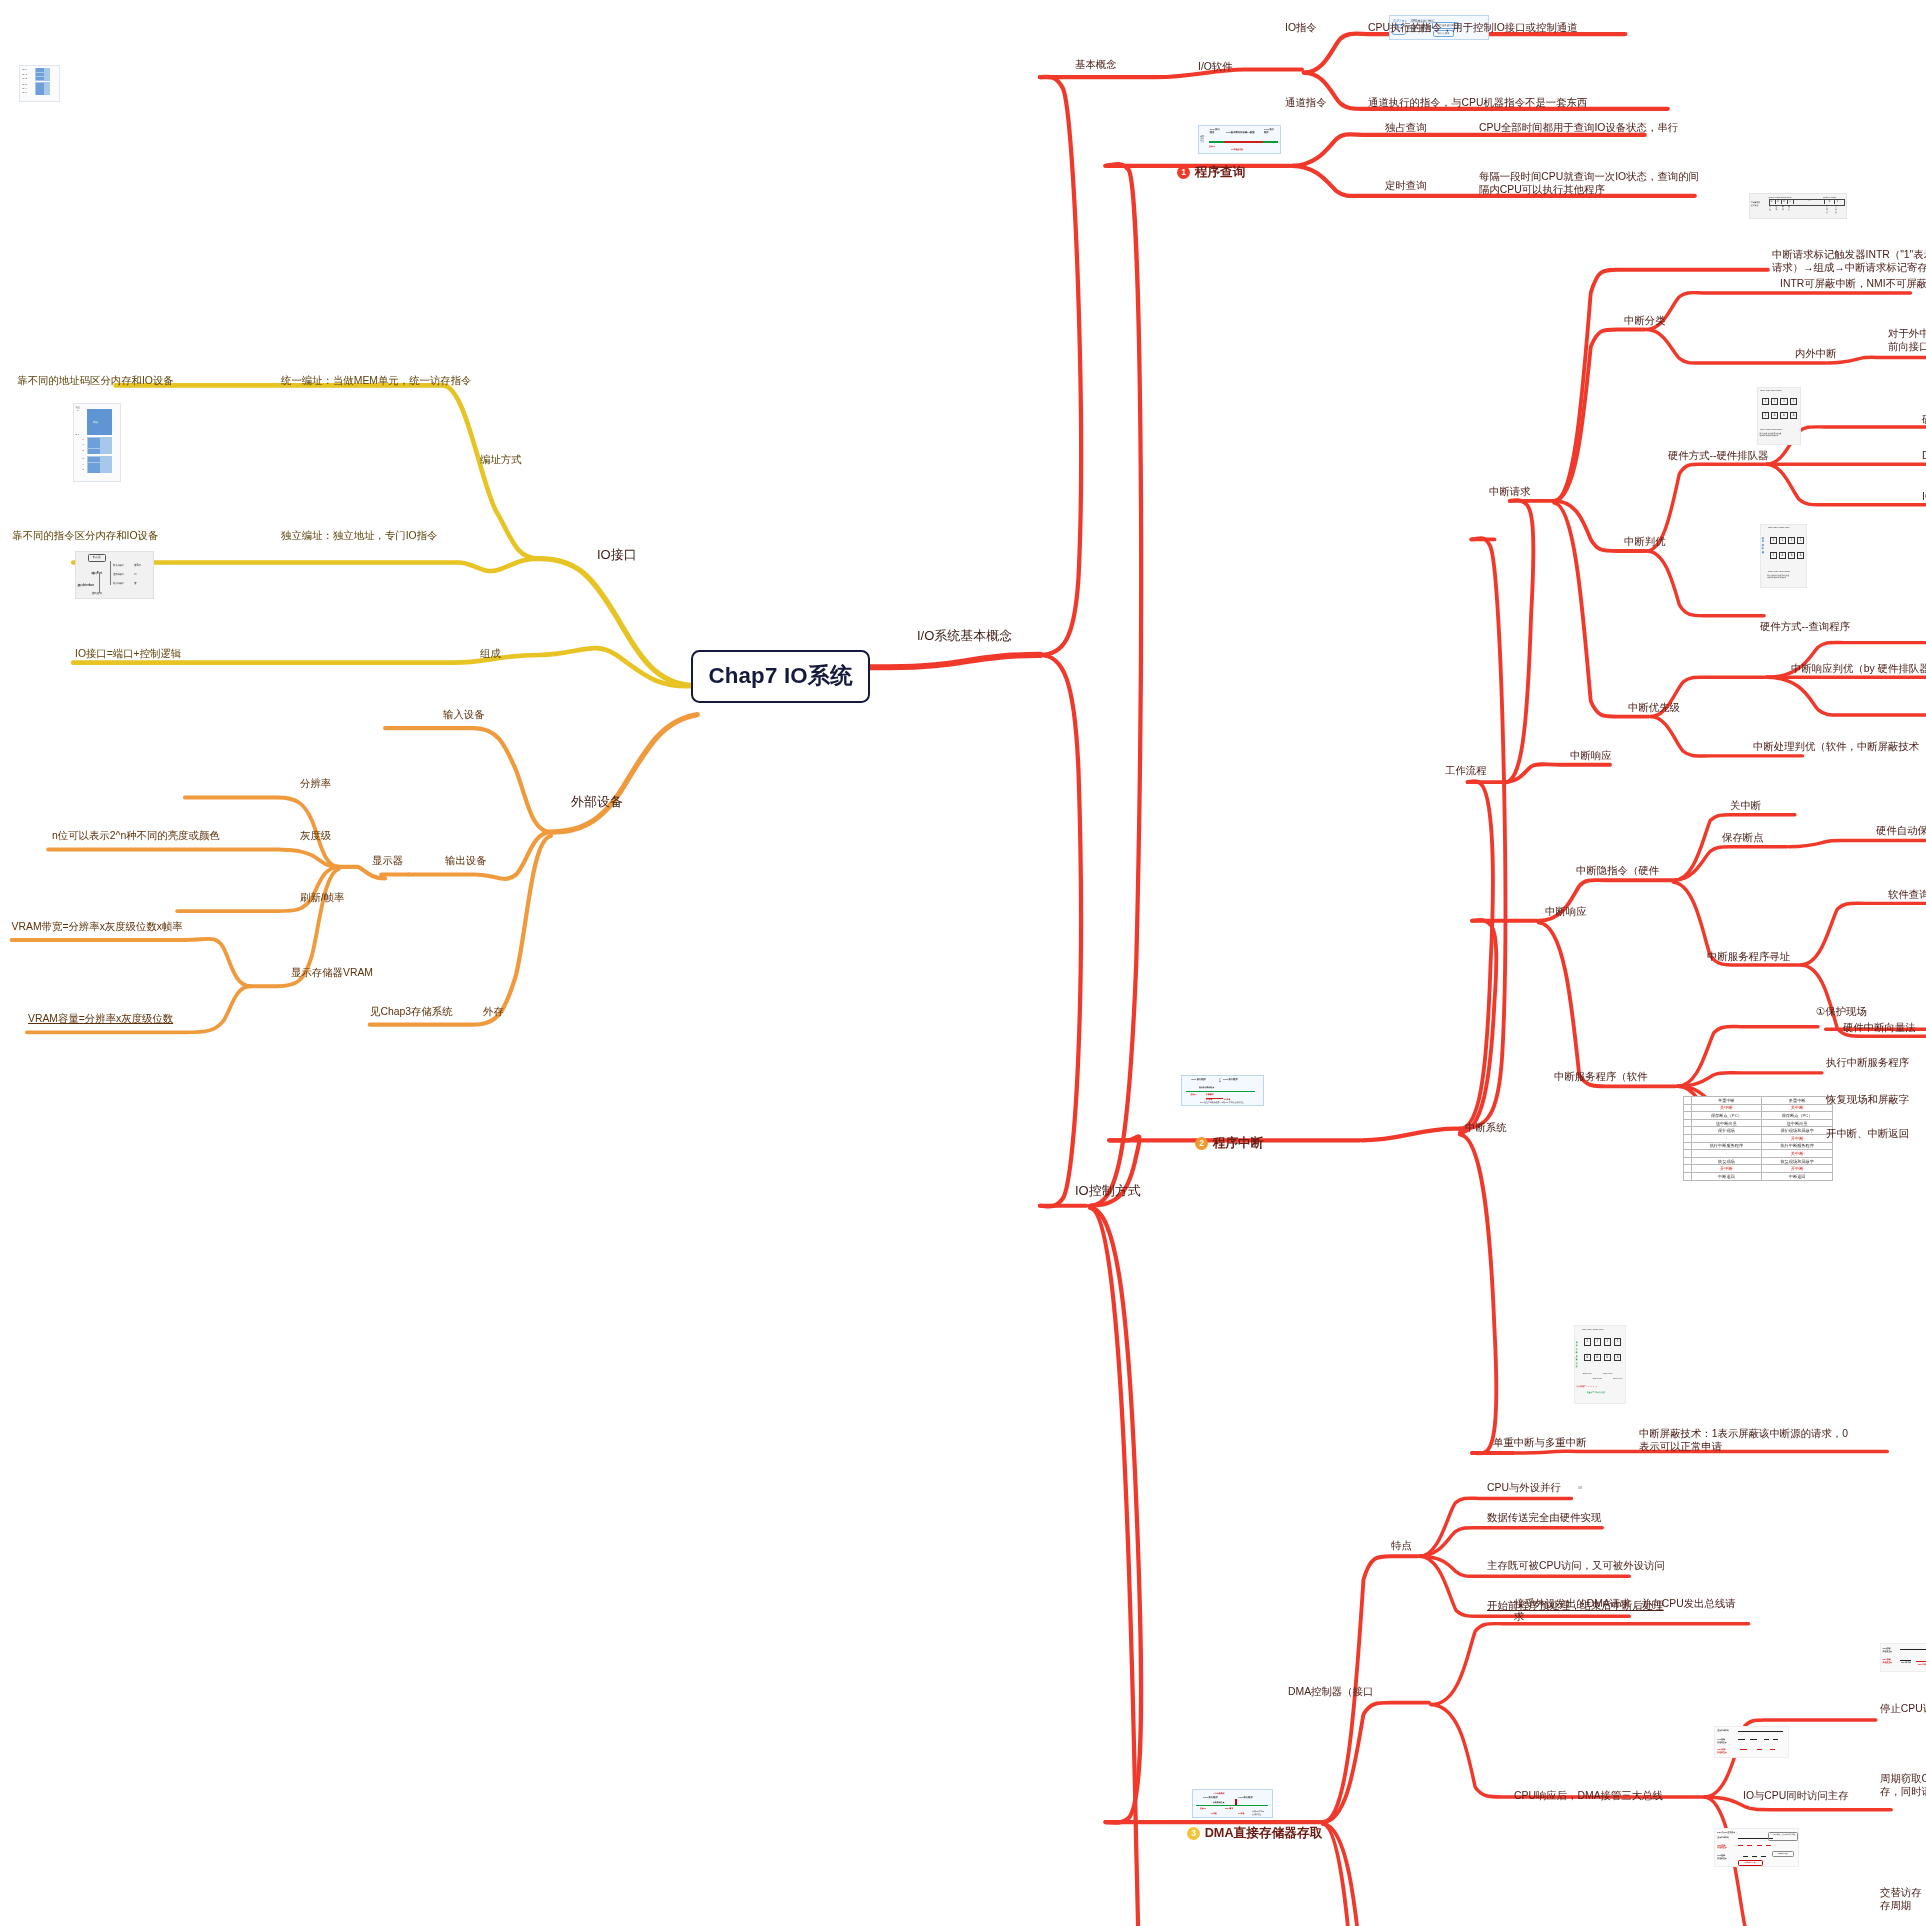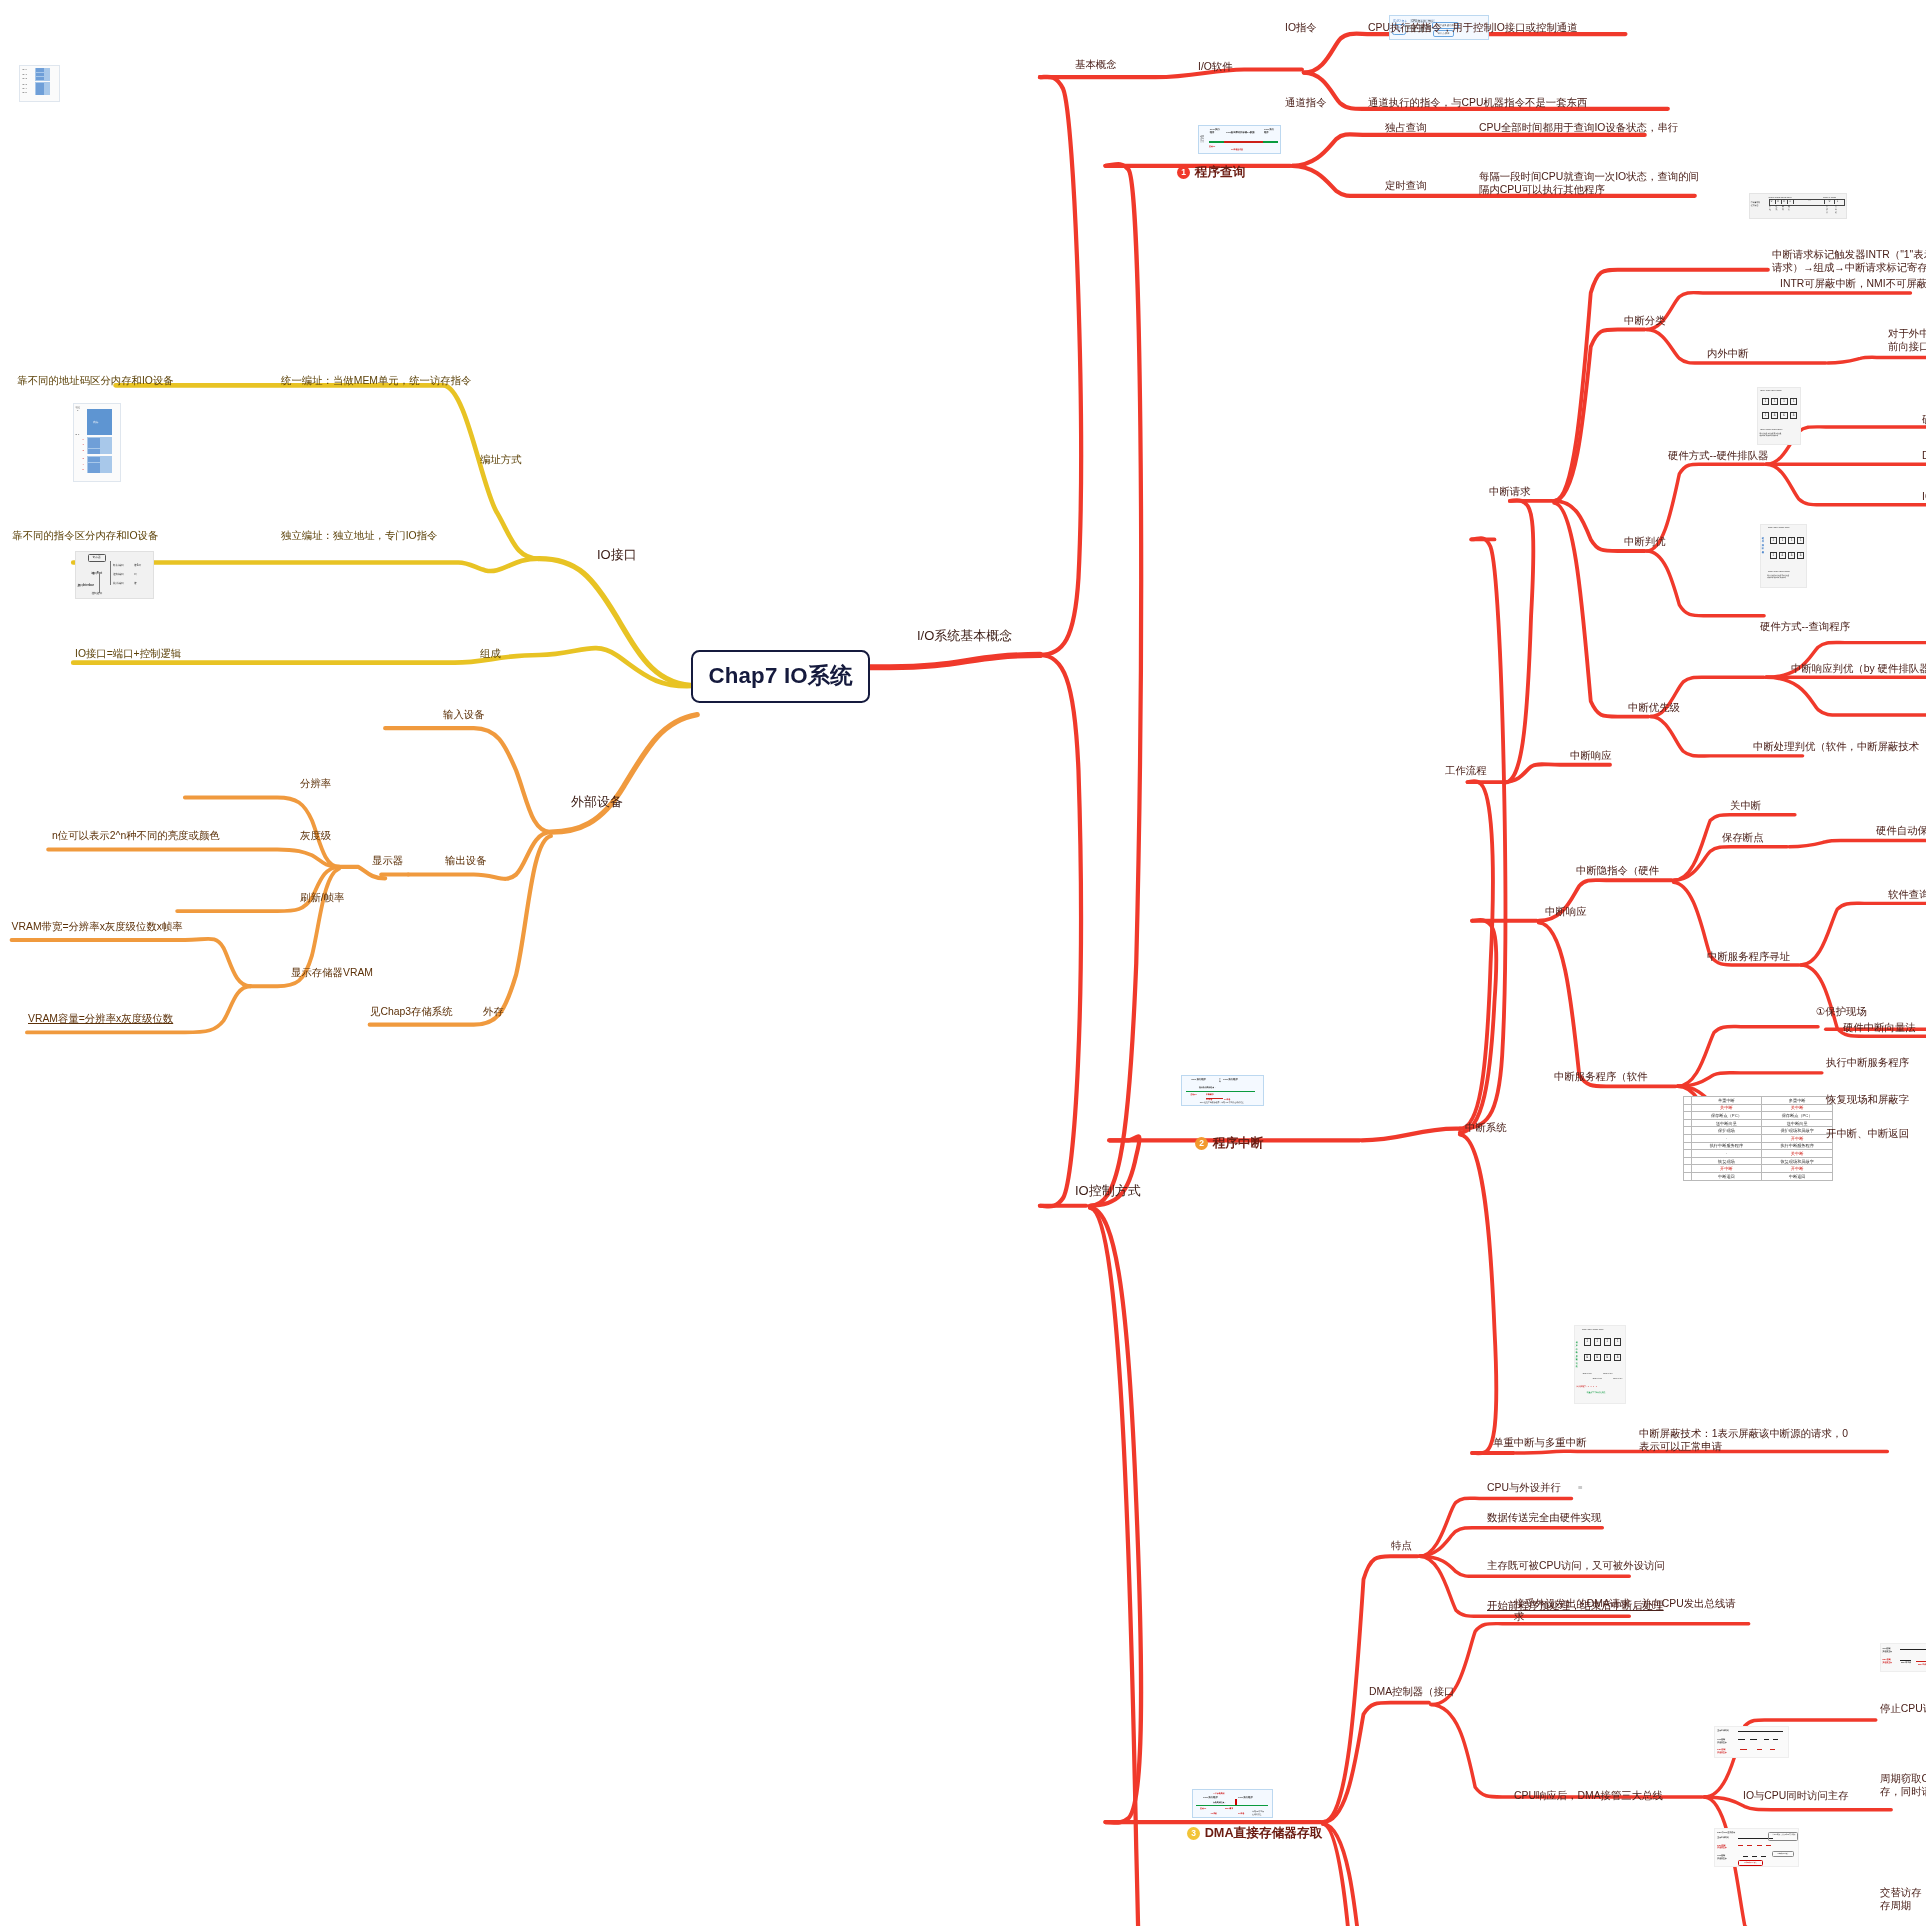--- a/index.html
+++ b/index.html
@@ -536,21 +536,21 @@
 
   <div class="node hdr" style="left:1181px;top:1119px;">
     <span class="marker m2">2</span><span>程序中断</span>
   </div>
   <div class="node t" style="left:1465px;top:1121px;">中断系统</div>
   <div class="node t" style="left:1445px;top:764px;">工作流程</div>
   <div class="node t" style="left:1489px;top:485px;">中断请求</div>
   <div class="node t" style="left:1772px;top:248px;width:223px;">中断请求标记触发器INTR（"1"表示该中断源有请求）→组成→中断请求标记寄存器</div>
   <div class="node t" style="left:1624px;top:314px;">中断分类</div>
   <div class="node t" style="left:1780px;top:277px;">INTR可屏蔽中断，NMI不可屏蔽中断</div>
-  <div class="node t" style="left:1707px;top:347px;text-align:center;">内外中断</div>
+  <div class="node t" style="left:1795px;top:347px;text-align:center;">内外中断</div>
   <div class="node t" style="left:1888px;top:327px;width:212px;">对于外中断，CPU是在每条指令执行阶段结束前向接口发出中断查询信号</div>
   <div class="node t" style="left:1624px;top:535px;">中断判优</div>
   <div class="node t" style="left:1668px;top:449px;">硬件方式--硬件排队器</div>
   <div class="node t" style="left:1922px;top:413px;">硬件&gt;软件</div>
   <div class="node t" style="left:1922px;top:449px;">DMA&gt;IO</div>
   <div class="node t" style="left:1922px;top:490px;">IO中高速&gt;低速，入&gt;出，实时&gt;普通</div>
   <div class="node t" style="left:1760px;top:600px;margin-top:20px;">硬件方式--查询程序</div>
   <div class="node t" style="left:1628px;top:701px;">中断优先级</div>
   <div class="node t" style="left:1791px;top:662px;">中断响应判优（by 硬件排队器</div>
 
@@ -579,21 +579,21 @@
   <div class="node hdr" style="left:1173px;top:1809px;">
     <span class="marker m3">3</span><span>DMA直接存储器存取</span>
   </div>
   <div class="node t" style="left:1391px;top:1539px;">特点</div>
   <div class="node t" style="left:1487px;top:1481px;">CPU与外设并行</div>
   <span class="eq" style="position:absolute;left:1574px;top:1483px;">≡</span>
   <div class="node t" style="left:1487px;top:1511px;">数据传送完全由硬件实现</div>
   <div class="node t" style="left:1487px;top:1559px;">主存既可被CPU访问，又可被外设访问</div>
   <div class="node t" style="left:1487px;top:1599px;text-decoration:underline;">开始前程序预处理，结束后中断后处理</div>
 
-  <div class="node t" style="left:1369px;top:1685px;text-align:center;">DMA控制器（接口</div>
+  <div class="node t" style="left:1288px;top:1685px;text-align:center;">DMA控制器（接口</div>
   <div class="node t" style="left:1514px;top:1597px;width:223px;">接受外设发出的DMA请求，并向CPU发出总线请求</div>
   <div class="node t" style="left:1514px;top:1789px;">CPU响应后，DMA接管三大总线</div>
   <div class="node t" style="left:1743px;top:1789px;">IO与CPU同时访问主存</div>
   <div class="node t" style="left:1880px;top:1702px;">停止CPU访存</div>
   <div class="node t" style="left:1880px;top:1772px;width:227px;">周期窃取Cycle Stealing：都可进行非抢占式访存，同时请求时IO优先级更高</div>
   <div class="node t" style="left:1880px;top:1886px;width:227px;">交替访存：CPU周期分为CPU访存周期和DMA访存周期</div>
 
 </div>
 
 

